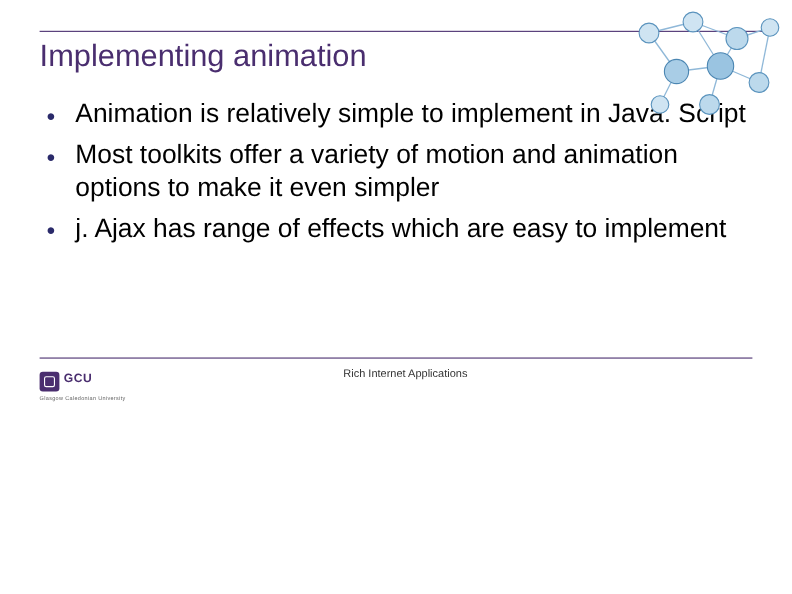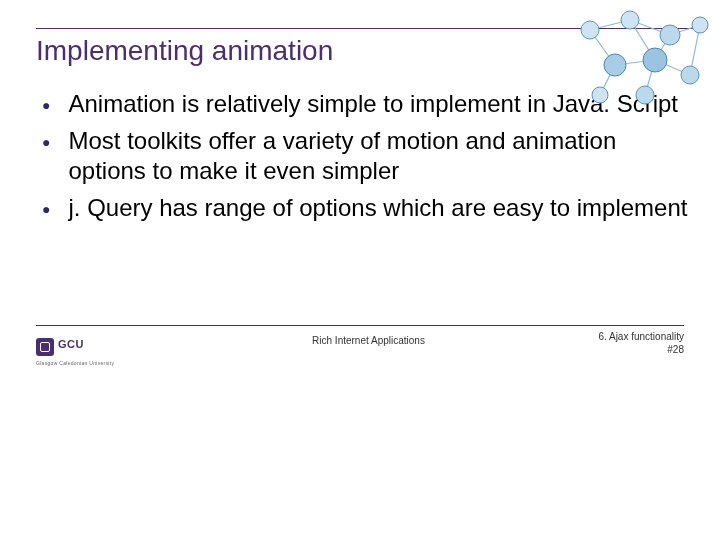--- a/index.html
+++ b/index.html
@@ -152,31 +152,27 @@
     <li>
       <span class="bullet-dot">●</span>
       <span class="bullet-text">Animation is relatively simple to implement in Java. Script</span>
     </li>
     <li>
       <span class="bullet-dot">●</span>
       <span class="bullet-text">Most toolkits offer a variety of motion and animation options to make it even simpler</span>
     </li>
     <li>
       <span class="bullet-dot">●</span>
-      <span class="bullet-text">j. Query has range of options which are easy to implement</span>
+      <span class="bullet-text">j. Ajax has range of effects which are easy to implement</span>
     </li>
   </ul>
 
   <hr class="footer-rule">
 
   <div class="logo">
     <div class="logo-badge"></div>
     <div class="logo-text">GCU</div>
   </div>
   <div class="logo-sub">Glasgow Caledonian University</div>
 
   <div class="footer-center">Rich Internet Applications</div>
-  <div class="footer-right">
-    <div>6. Ajax functionality</div>
-    <div>#28</div>
-  </div>
 
 </div>
 
 </body></html>

